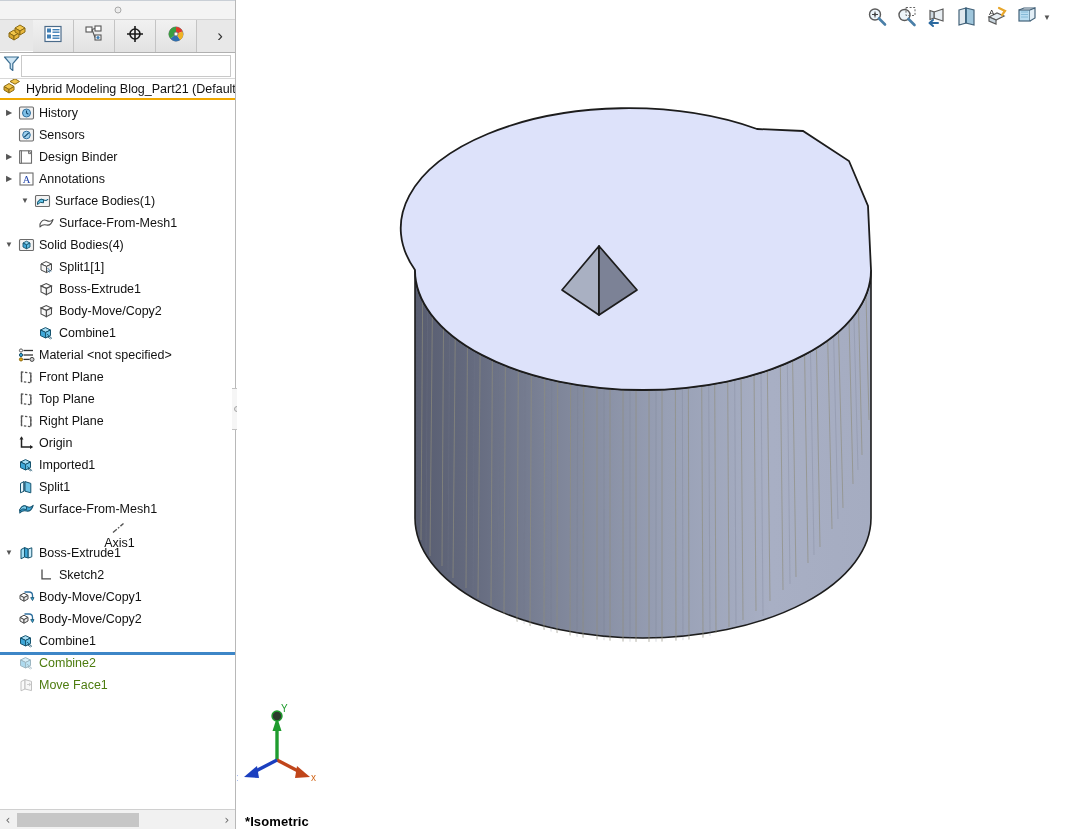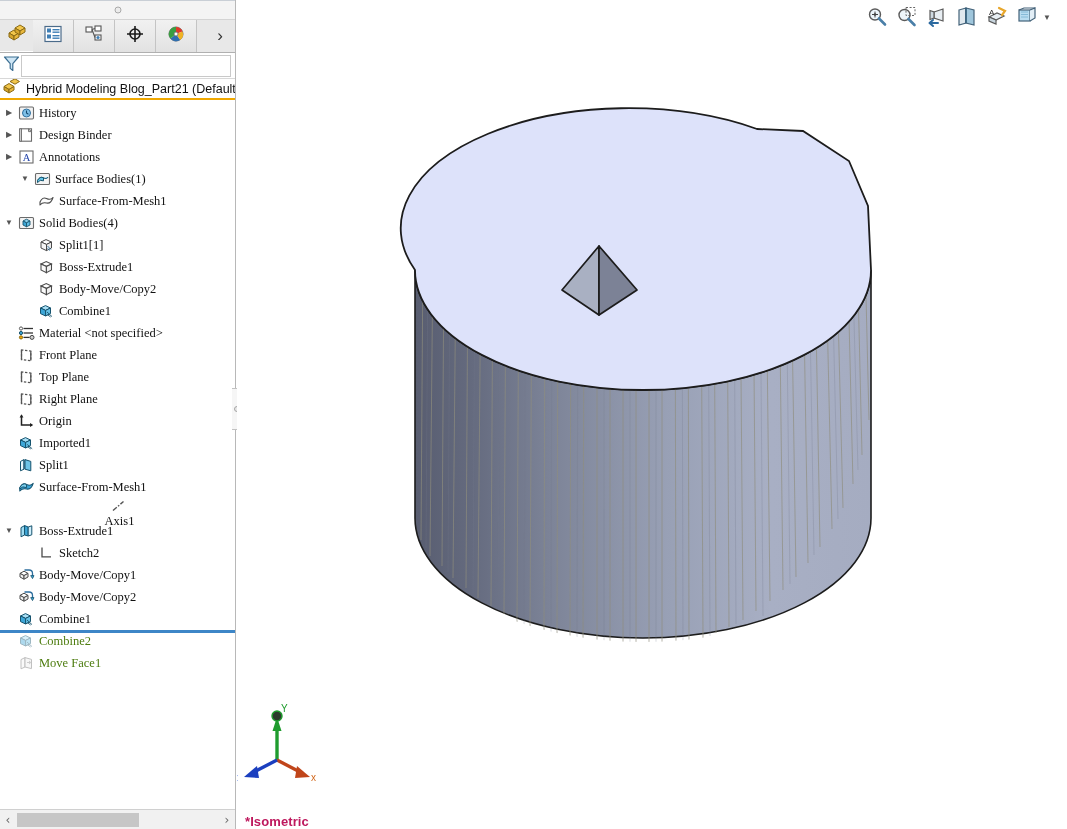--- a/index.html
+++ b/index.html
@@ -93,21 +93,21 @@
     cursor: default; position: relative;
   }
   .node .arrow {
     width: 14px; flex: none; text-align: center;
     font-size: 8px; color: #555; line-height: 22px;
   }
   .node .arrow.open::before { content: "\25BC"; }
   .node .arrow.closed::before { content: "\25B6"; }
   .node .ico { width: 21px; flex: none; display: flex;
     align-items: center; justify-content: center; }
-  .node .txt { padding-left: 2px; font-family: Liberation Serif, serif; }
+  .node .txt { padding-left: 2px; }
   .node.dim .txt { color: #4d7c0f; }
   .rollback {
     position: absolute; left: 0; width: 236px; height: 0;
     border-top: 3px solid #3d86c7;
   }
 
   
   .tree-scroll {
     height: 20px; flex: none; background: #f1f1f1;
     border-top: 1px solid #d0d0d0; display: flex; align-items: center;
@@ -154,21 +154,21 @@
     align-items: center; justify-content: center; cursor: pointer;
   }
   #view-toolbar .caret {
     font-size: 8px; color: #555; cursor: pointer; margin-left: -2px;
   }
 
   
   #model { position: absolute; left: 0; top: 0; width: 830px; height: 829px; }
   #view-label {
     position: absolute; left: 8px; bottom: 0px;
-    font-size: 13px; font-weight: bold; color: #be185d;
+    font-size: 13px; font-weight: bold; color: #000000;
     letter-spacing: .1px;
     margin-top: 43px;
   }
 </style>
 </head>
 <body>
 
 <div id="app">
 
   <div id="left-panel">
@@ -267,20 +267,31 @@
         <div class="node" style="padding-left: 2px;">
           <span class="arrow closed"></span>
           <span class="ico">
             <svg width="17" height="16" viewBox="0 0 17 16">
               <rect x="1.5" y="2" width="14" height="12" rx="1.2" fill="#f2f2f2" stroke="#6b6b6b" stroke-width="1.1"></rect>
               <circle cx="8.5" cy="8" r="4" fill="#7fc0e8" stroke="#2f6f9e" stroke-width="1"></circle>
               <path d="M8.5 5.6 L8.5 8 L10.4 9.2" stroke="#14486d" stroke-width="1.1" fill="none"></path>
             </svg>
           </span>
           <span class="txt">History</span>
+        </div>
+        <div class="node" style="padding-left: 2px;">
+          <span class="arrow"></span>
+          <span class="ico">
+            <svg width="17" height="16" viewBox="0 0 17 16">
+              <rect x="1.5" y="2" width="14" height="12" rx="1.2" fill="#f2f2f2" stroke="#6b6b6b" stroke-width="1.1"></rect>
+              <circle cx="8.5" cy="8" r="3.8" fill="#9ed0ee" stroke="#2f6f9e" stroke-width="1"></circle>
+              <path d="M6.3 10.2 L10.7 5.8" stroke="#14486d" stroke-width="1.2"></path>
+            </svg>
+          </span>
+          <span class="txt">Sensors</span>
         </div>
         <div class="node" style="padding-left: 2px;">
           <span class="arrow closed"></span>
           <span class="ico">
             <svg width="17" height="16" viewBox="0 0 17 16">
               <rect x="2.5" y="1.8" width="11" height="12.4" fill="#fff" stroke="#6b6b6b" stroke-width="1.1"></rect>
               <path d="M10.5 1.8 L13.5 4.6 L10.5 4.6 Z" fill="#d8d8d8" stroke="#6b6b6b" stroke-width=".9"></path>
               <rect x="1.5" y="1.8" width="2" height="12.4" fill="#cfcfcf" stroke="#6b6b6b" stroke-width=".9"></rect>
             </svg>
           </span>

